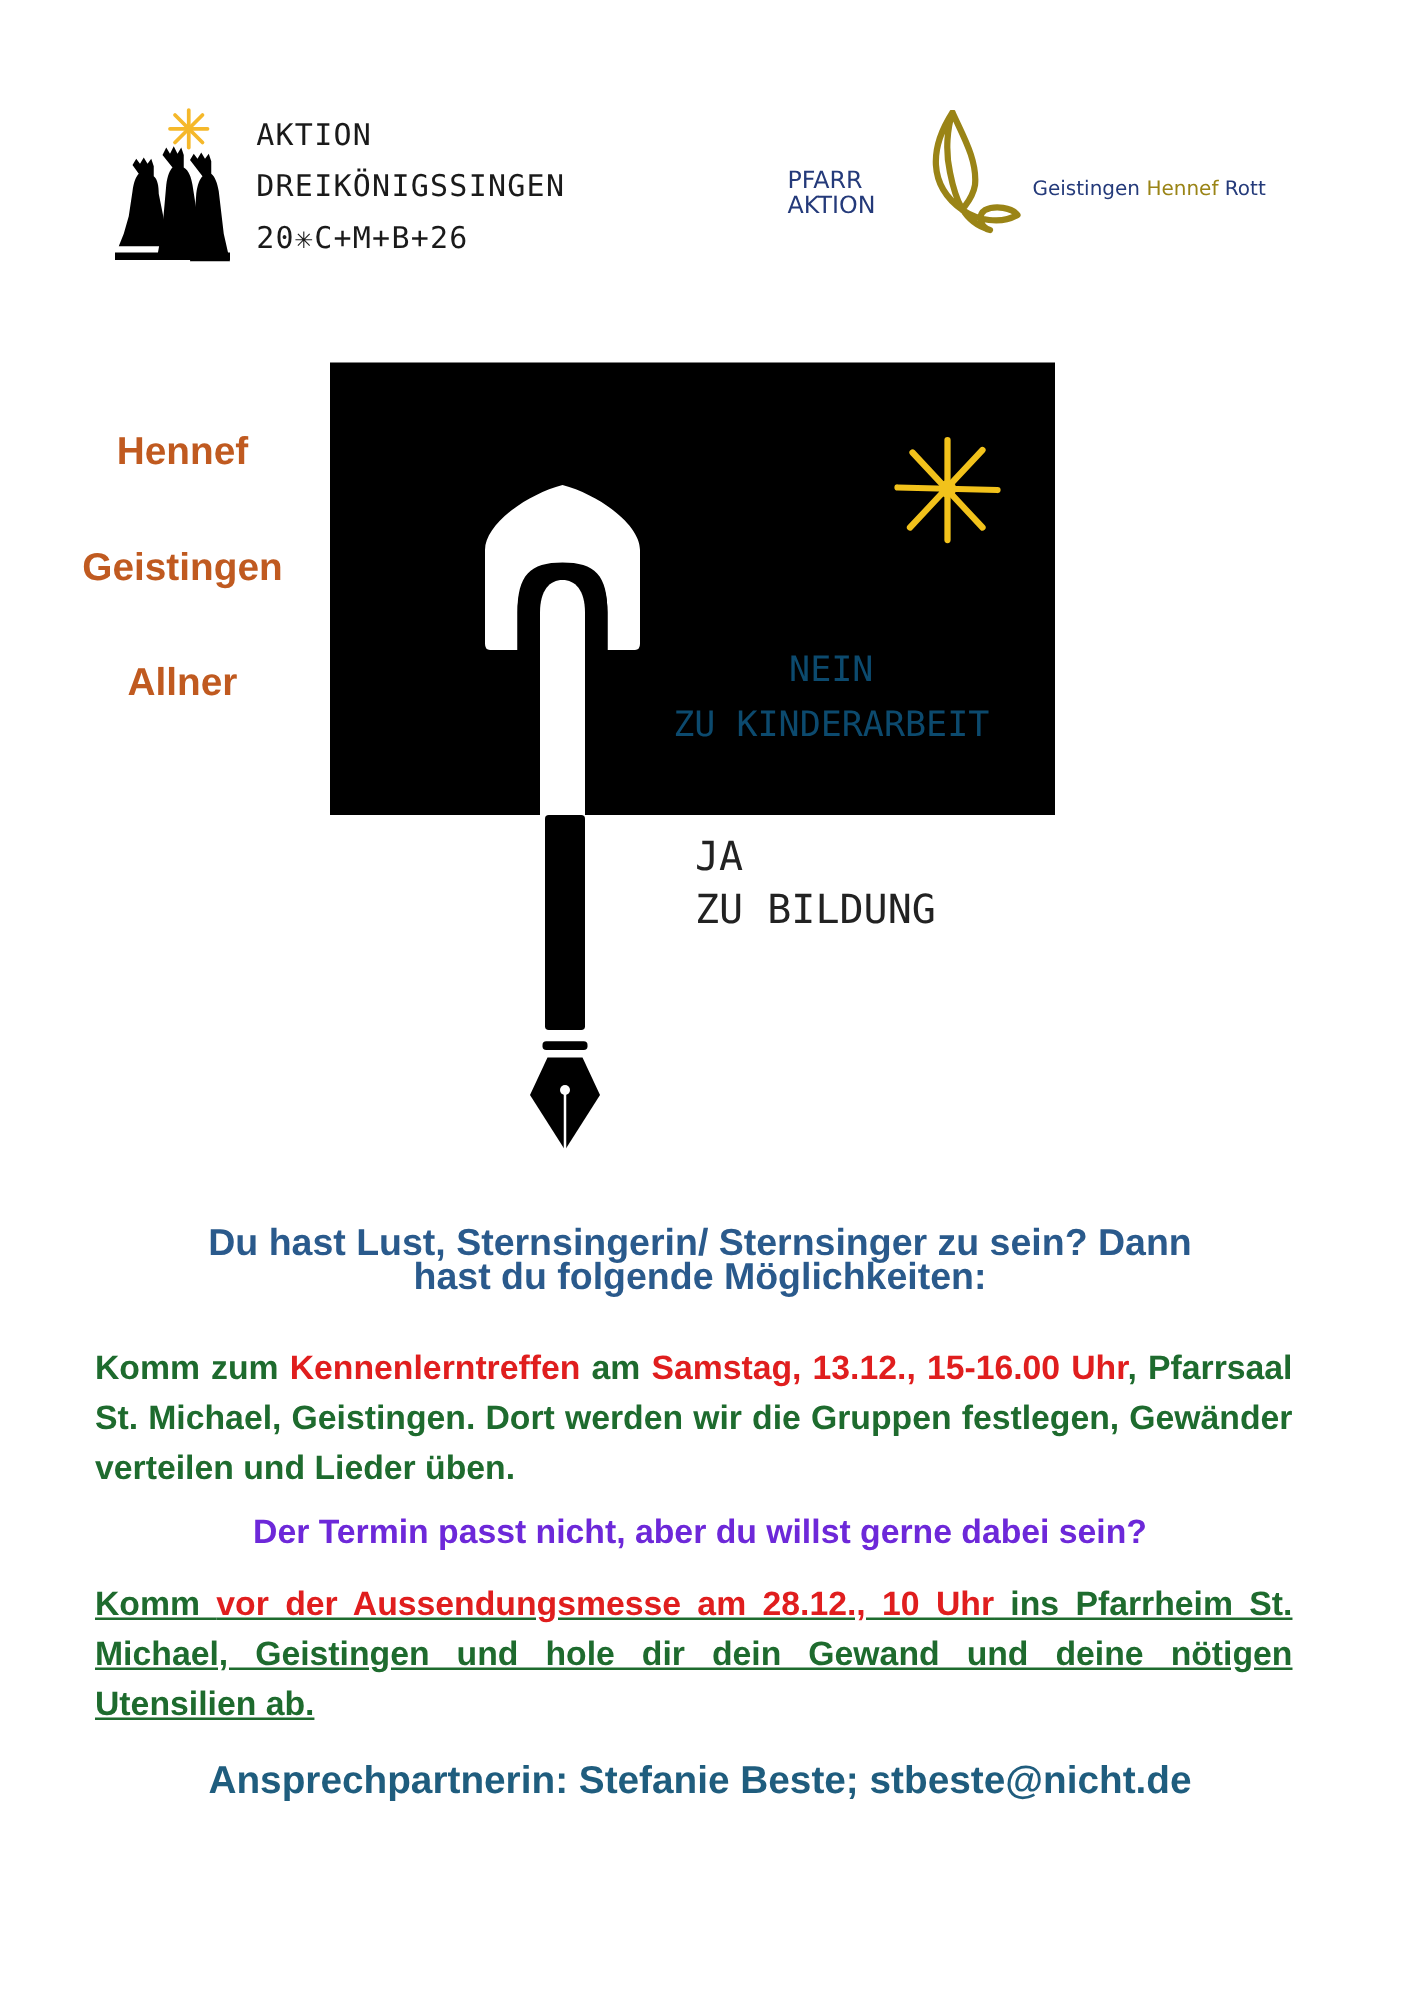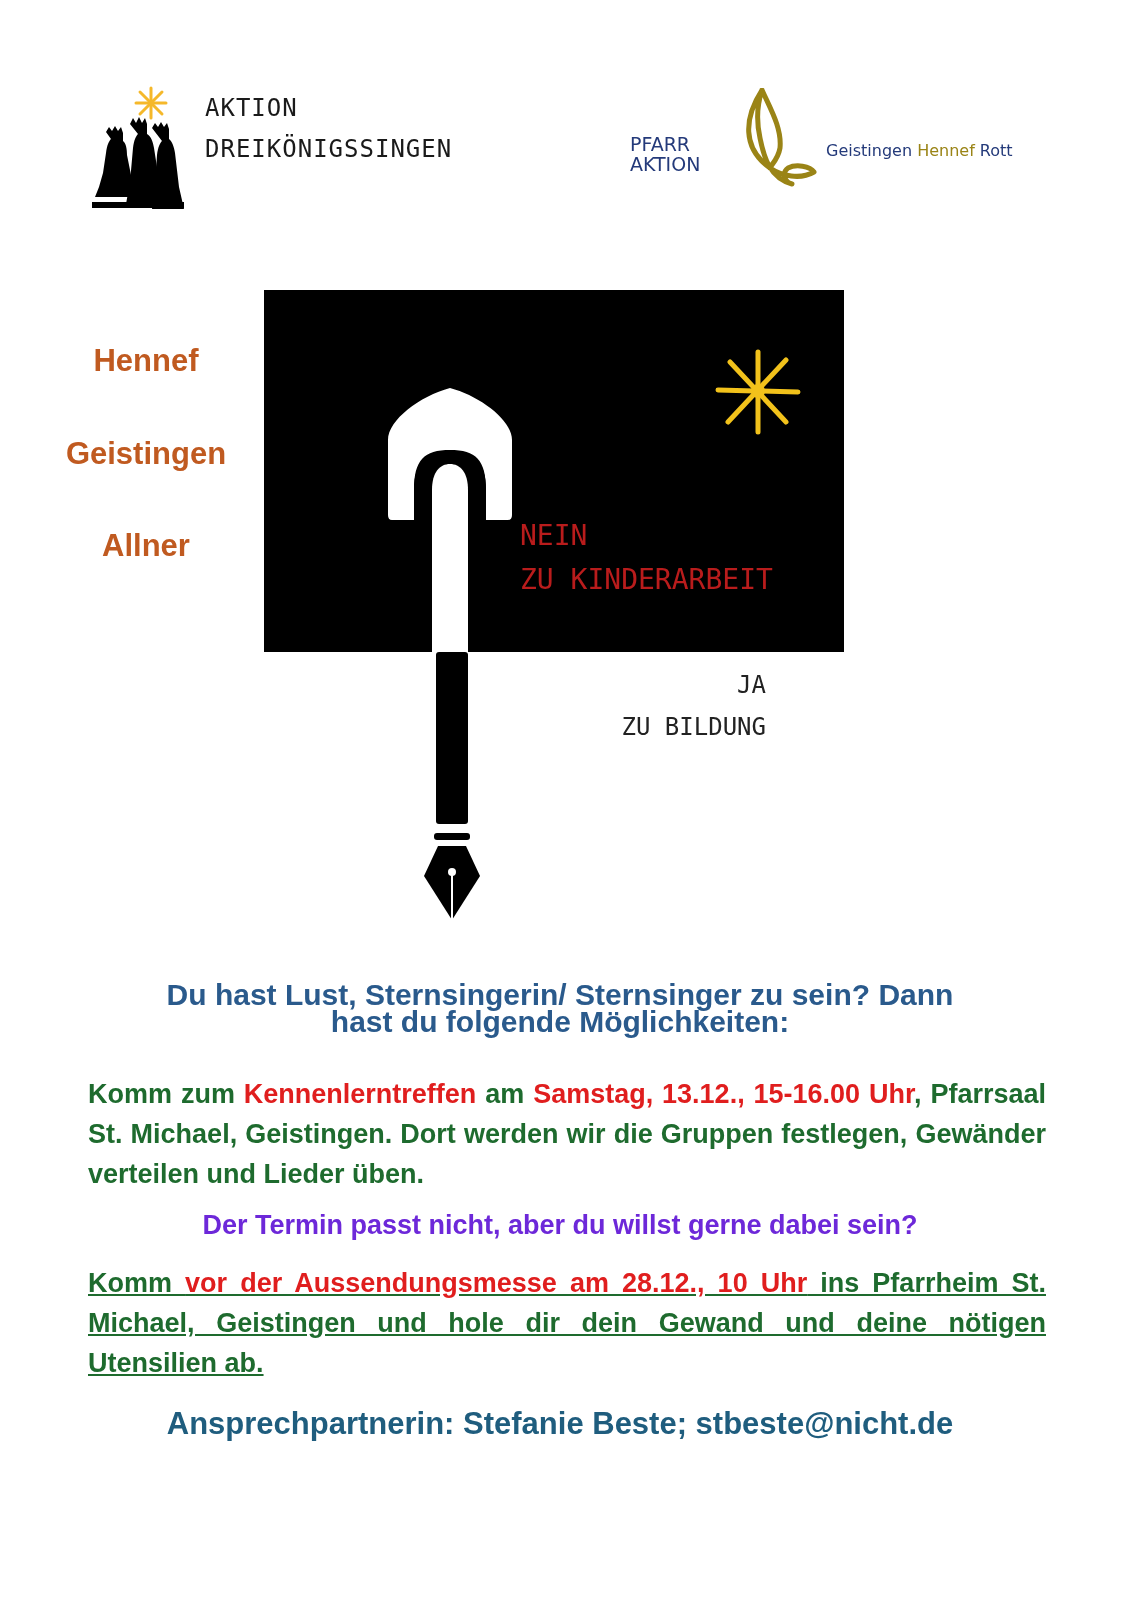--- a/index.html
+++ b/index.html
@@ -15,30 +15,30 @@
   .pv-word { left: 630px; top: 134px; font-family: "DejaVu Sans", sans-serif; font-weight: normal; font-size: 19px; line-height: 20px; color: #243a7a; }
   .pv-leaf { left: 740px; top: 88px; width: 80px; height: 100px; }
   .pv-towns { left: 826px; top: 141px; font-family: "DejaVu Sans", sans-serif; font-weight: normal; font-size: 16px; color: #243a7a; white-space: nowrap; }
   .pv-towns .mid { color: #9a8416; }
 
   
   .town { font-family: "Liberation Sans", sans-serif; font-weight: bold; font-size: 31px; color: #c05a20; text-align: center; width: 220px; left: 36px; }
 
   
   .panel { left: 264px; top: 290px; width: 580px; height: 362px; background: #000; }
-  .chalk { font-family: "DejaVu Sans Mono", monospace; color: #b91c1c; }
+  .chalk { font-family: "DejaVu Sans Mono", monospace; color: #0c4a6e; text-align: center; }
   .nein { left: 520px; top: 514px; width: 290px; font-size: 28px; line-height: 44px; }
-  .ja { left: 556px; top: 664px; width: 210px; font-size: 24px; line-height: 42px; color: #222; font-family: "DejaVu Sans Mono", monospace; text-align: right; }
+  .ja { left: 556px; top: 664px; width: 210px; font-size: 32px; line-height: 42px; color: #222; font-family: "DejaVu Sans Mono", monospace; text-align: left; }
 
   .shovel { left: 380px; top: 380px; width: 150px; height: 545px; }
   .star-big { left: 712px; top: 346px; width: 92px; height: 92px; }
 
   
   .intro { left: 60px; width: 1000px; text-align: center; font-family: "Liberation Sans", sans-serif; font-weight: bold; font-size: 30px; color: #2a5a8c; }
-  .para { left: 88px; width: 958px; font-family: "Liberation Sans", sans-serif; font-weight: bold; font-size: 27px; line-height: 40px; color: #1e6b2e; text-align: justify; }
+  .para { left: 76px; width: 958px; font-family: "Liberation Sans", sans-serif; font-weight: bold; font-size: 27px; line-height: 40px; color: #1e6b2e; text-align: justify; }
   .para .red { color: #e01e1e; }
   .question { left: 60px; width: 1000px; text-align: center; font-family: "Liberation Sans", sans-serif; font-weight: bold; font-size: 27px; color: #6d28d9; }
   .contact { left: 60px; width: 1000px; text-align: center; font-family: "Liberation Sans", sans-serif; font-weight: bold; font-size: 31px; color: #1f5d7e; }
 </style>
 </head>
 <body>
 
 <svg class="abs kings-logo" viewBox="0 0 100 130">
   <g stroke="#f5b82a" stroke-width="3" stroke-linecap="round">
     <line x1="63" y1="4" x2="63" y2="34"></line>
@@ -49,20 +49,21 @@
   <g fill="#000">
     <path d="M18 48 l3 -5 l3 4 l3 -5 l3 5 l3 -4 l2 6 v8 c3 2 4 8 4 14 l6 30 l6 12 h-44 l4 -10 l4 -14 l3 -20 c1 -8 3 -12 5 -14 z"></path>
     <path d="M42 40 l3 -6 l3 5 l3 -6 l3 6 l3 -5 l2 6 v10 c4 2 6 8 7 14 l5 32 l5 24 h-38 l4 -22 l3 -34 c1 -8 3 -12 5 -14 z"></path>
     <path d="M64 44 l3 -5 l3 4 l3 -5 l3 5 l3 -4 l2 6 v10 c3 2 5 8 6 14 l4 34 l5 22 h-32 l3 -24 l2 -30 c1 -8 3 -12 5 -14 z"></path>
     <rect x="4" y="118" width="92" height="6"></rect>
   </g>
 </svg>
 <div class="abs aktion-text">
   <div>AKTION</div>
   <div>DREIKÖNIGSSINGEN</div>
+  <div>20✳C+M+B+26</div>
 </div>
 
 <div class="abs pv-word">
   <div>PFARR</div>
   <div>AKTION</div>
 </div>
 <svg class="abs pv-leaf" viewBox="0 0 80 100">
   <path d="M22 2 C4 30 2 60 30 80 C42 88 60 92 74 84 C70 78 56 76 48 80 C42 84 44 94 52 96 C30 90 24 70 20 50 C16 32 18 14 22 2 Z M22 2 C30 20 42 40 40 60 C38 72 30 78 30 80" fill="none" stroke="#9a8416" stroke-width="5" stroke-linecap="round" stroke-linejoin="round"></path>
 </svg>
 <div class="abs pv-towns">

